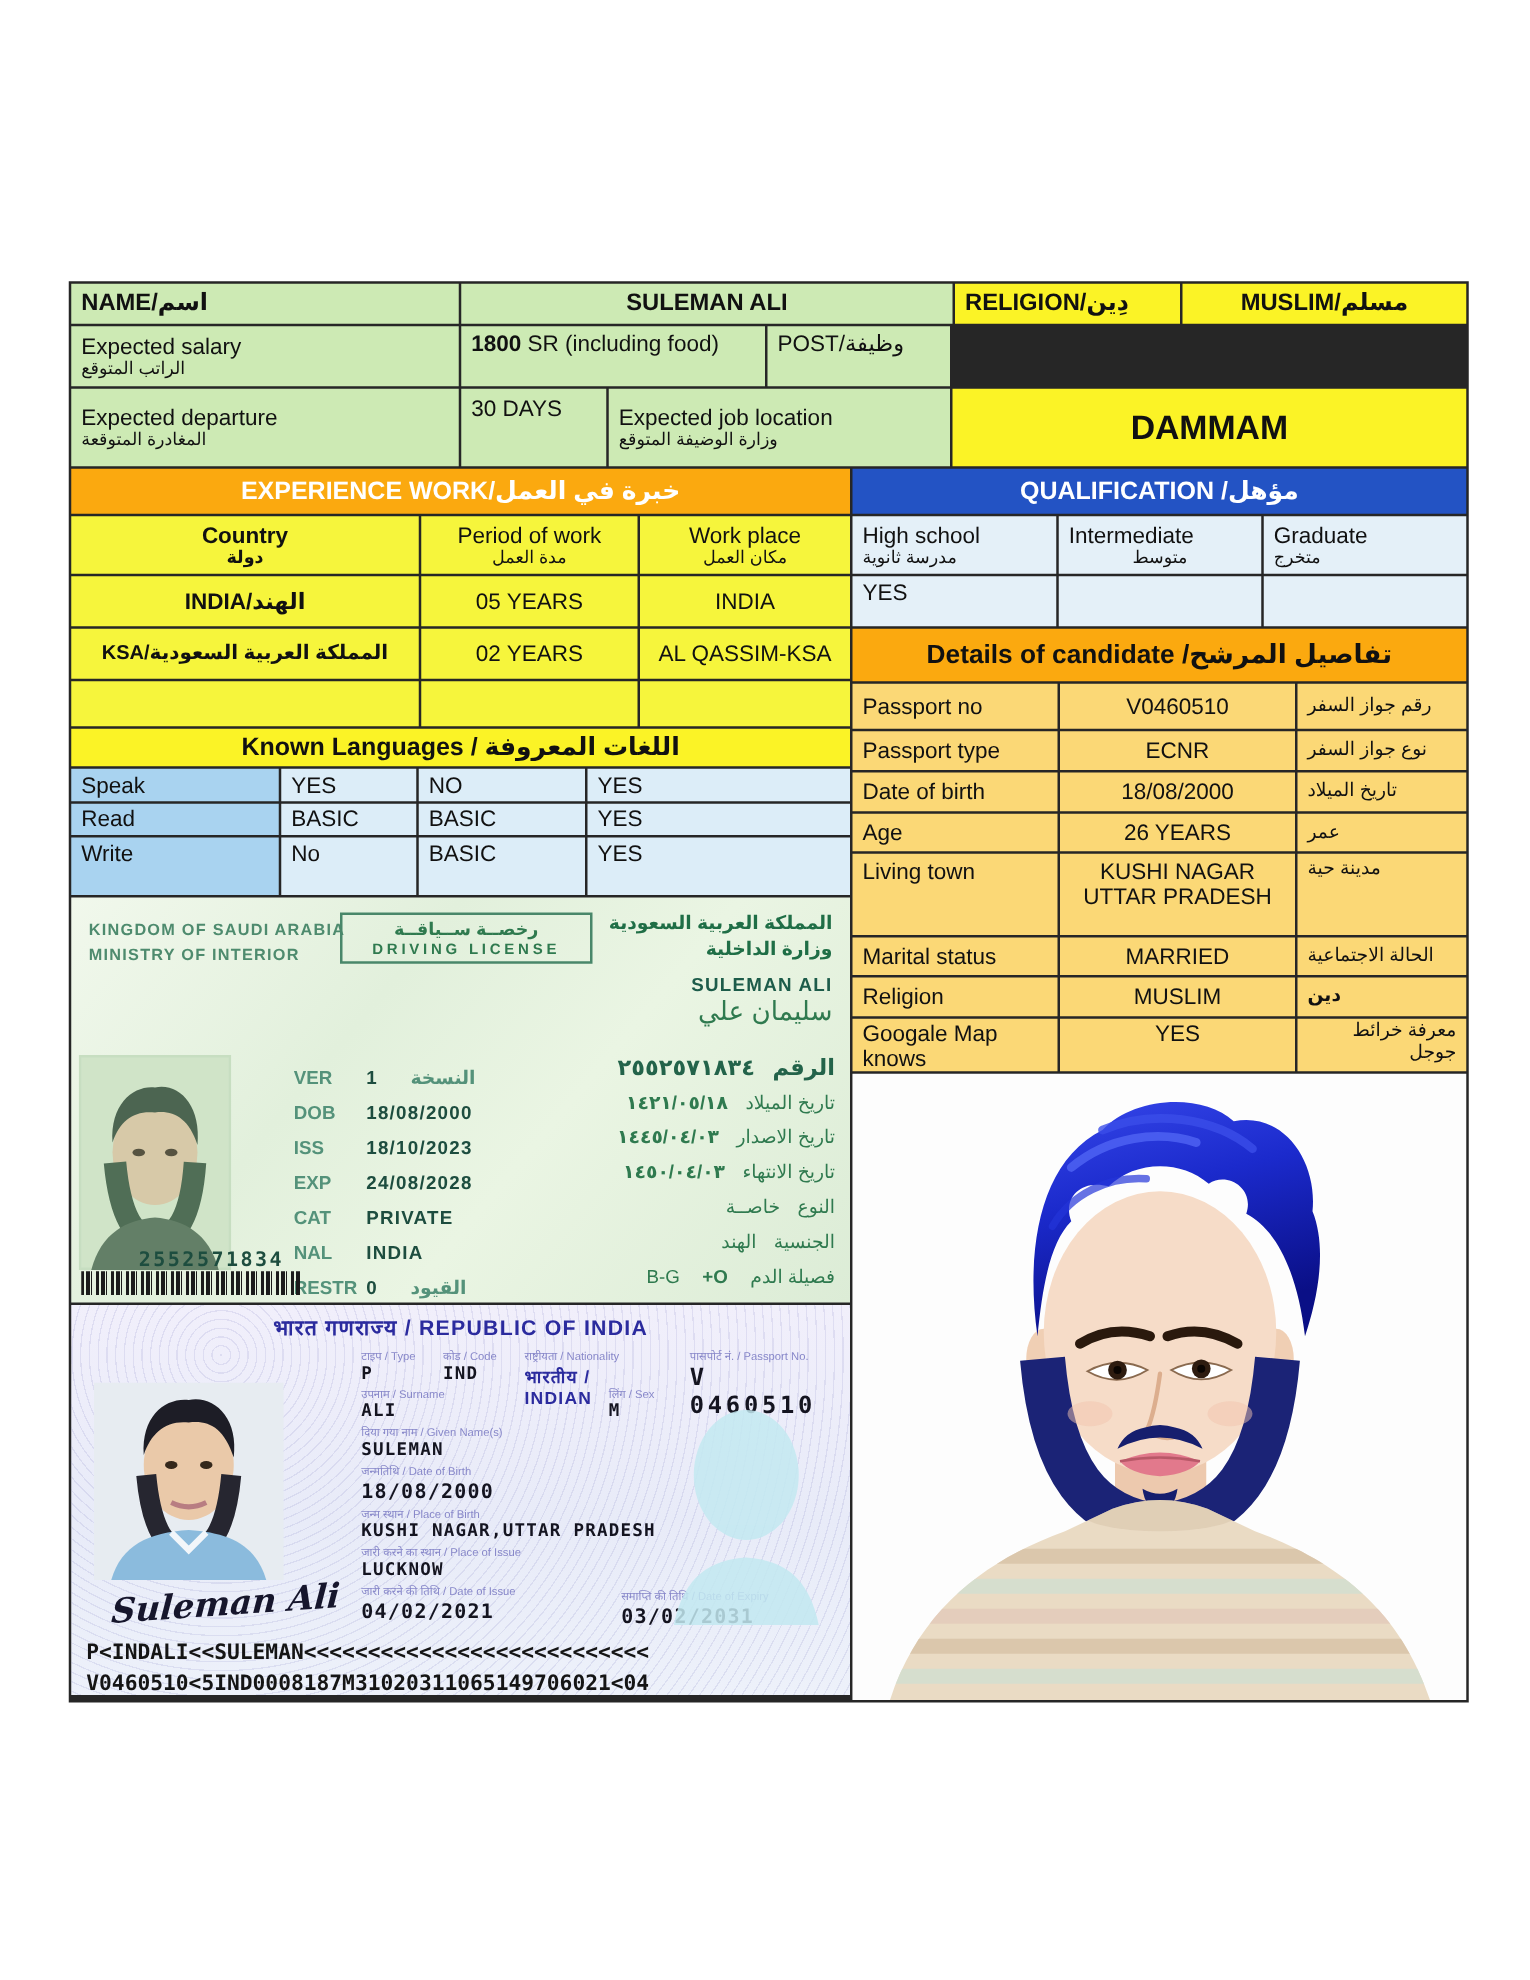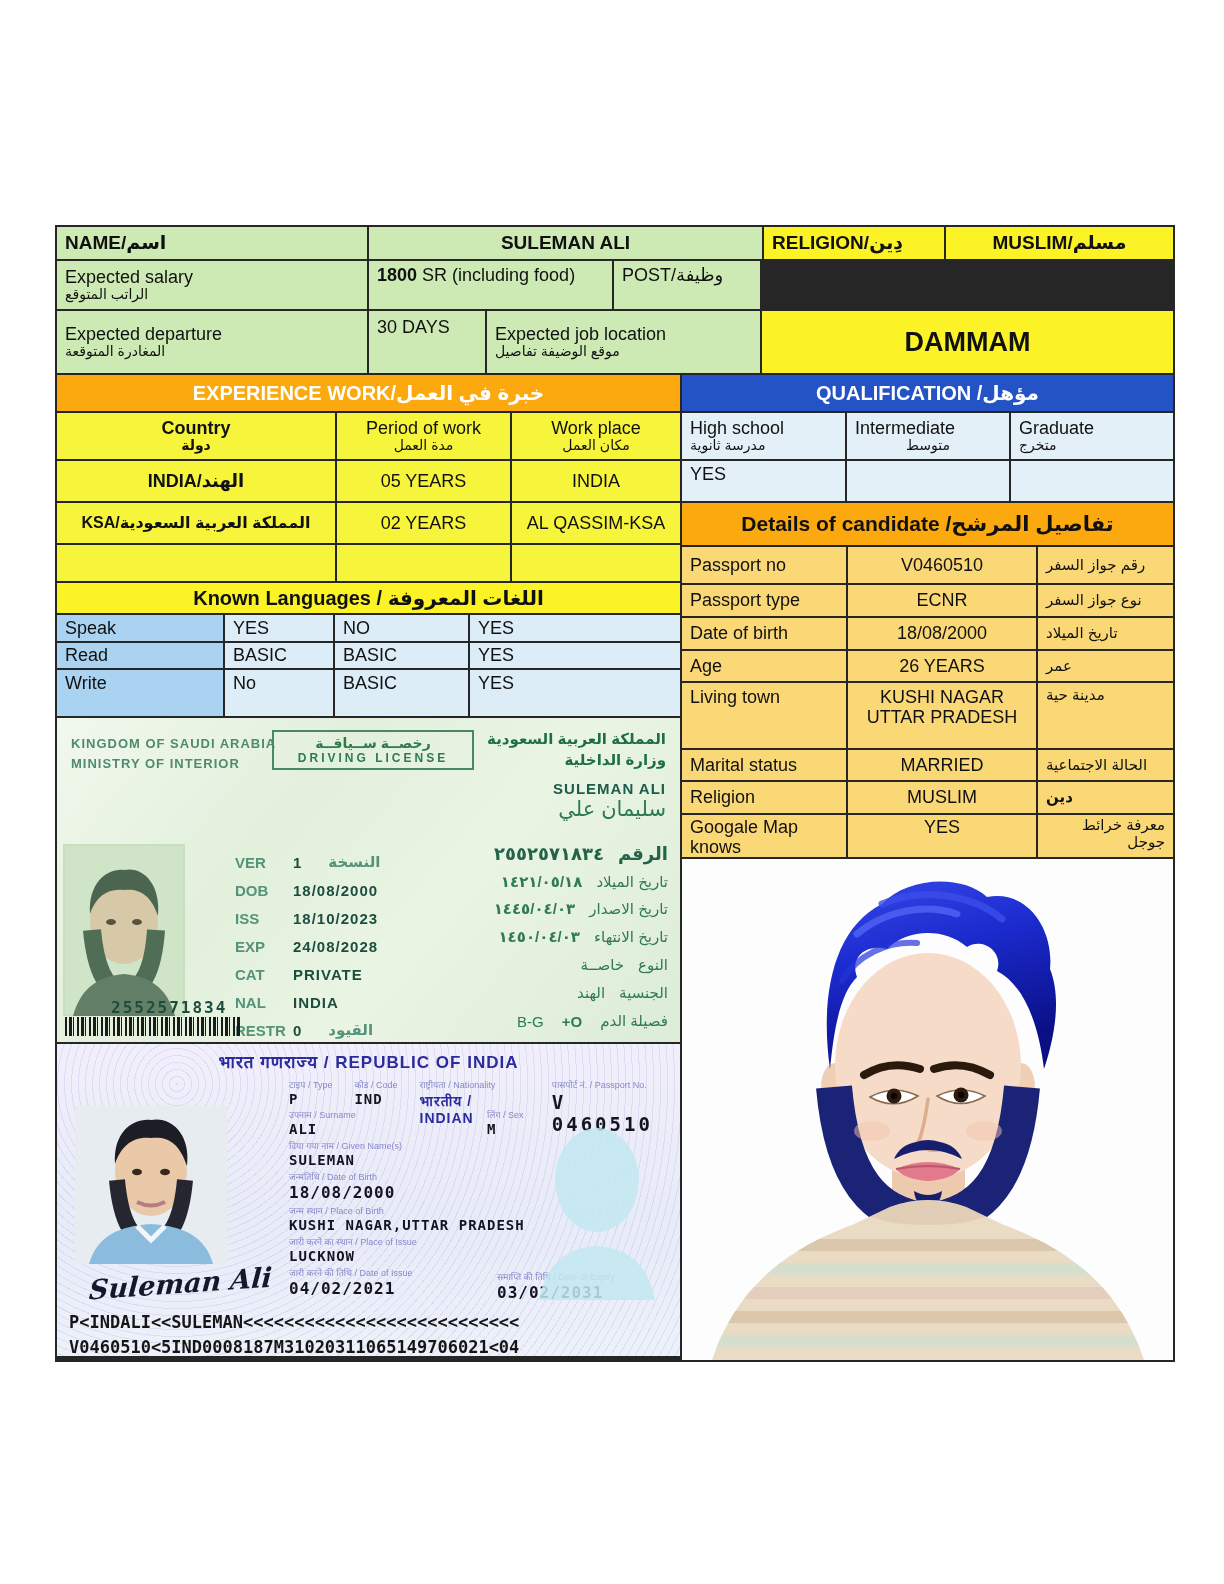--- a/index.html
+++ b/index.html
@@ -94,21 +94,21 @@
   </div>
 
   <div class="grow" style="grid-template-columns:310px 116px 273px 1fr;height:62px;">
     <div class="cell green col" style="align-items:flex-start;">
       <span>Expected departure</span>
       <span class="ar-sm">المغادرة المتوقعة</span>
     </div>
     <div class="cell green" style="align-items:flex-start;padding-top:6px;">30 DAYS</div>
     <div class="cell green col" style="align-items:flex-start;">
       <span>Expected job location</span>
-      <span class="ar-sm dar">موقع الوضيفة تفاصيل</span>
+      <span class="ar-sm dar">وزارة الوضيفة المتوقع</span>
     </div>
     <div class="cell byellow ctr b" style="font-size:27px;">DAMMAM</div>
   </div>
 
   <div class="grow" style="grid-template-columns:623px 1fr;">
 
     <div class="stack">
       <div class="cell orange ctr hdr-big" style="height:34px;color:#fff;">EXPERIENCE WORK/خبرة في العمل</div>
 
       <div class="grow" style="grid-template-columns:278px 173px 1fr;height:46px;">

